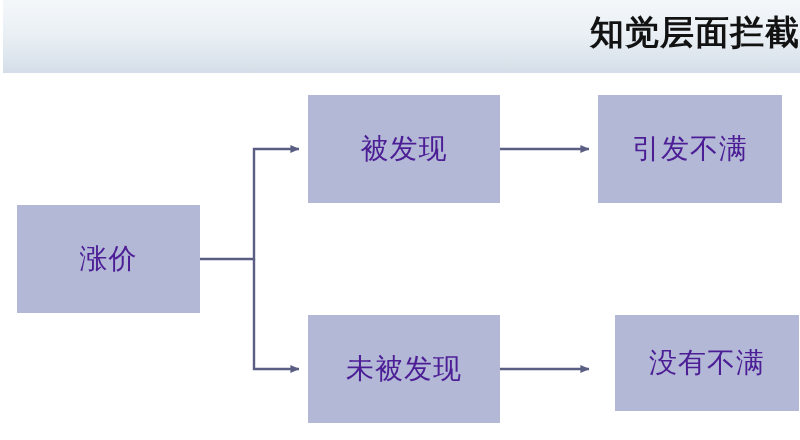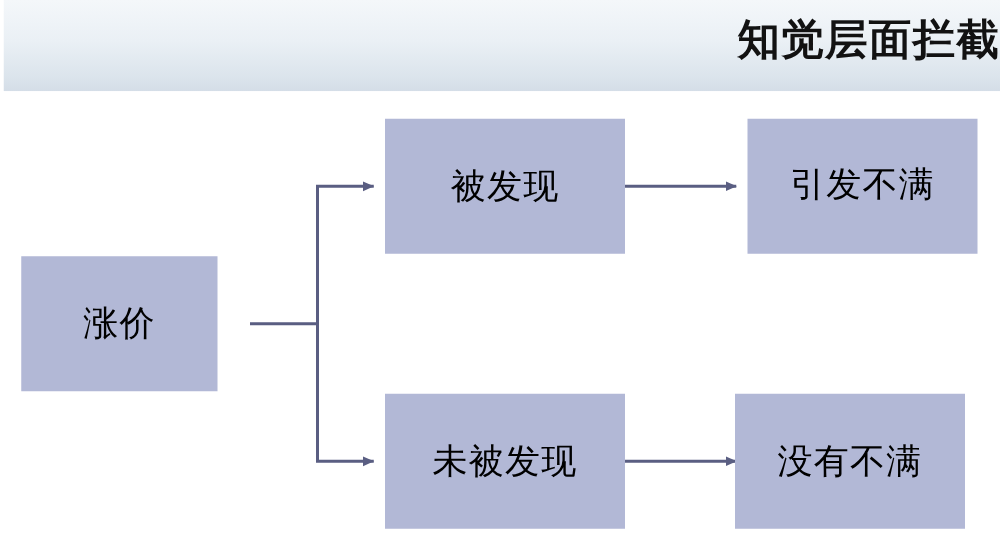--- a/index.html
+++ b/index.html
@@ -60,31 +60,31 @@
     position: absolute;
     background: #b2b8d6;
     display: flex;
     align-items: center;
     justify-content: center;
     box-sizing: border-box;
   }
   .node-label {
     font-size: 28px;
     font-weight: normal;
-    color: #000000;
+    color: #4c1d95;
     line-height: 1;
     letter-spacing: 1px;
     white-space: nowrap;
   }
 
-  #node-price-increase { left: 17px;  top: 132px; width: 157px; height: 108px; }
+  #node-price-increase { left: 17px;  top: 132px; width: 183px; height: 108px; }
   #node-discovered     { left: 308px; top: 22px;  width: 192px; height: 108px; }
   #node-dissatisfied   { left: 598px; top: 22px;  width: 184px; height: 108px; font-family: Liberation Serif, serif; }
   #node-undiscovered   { left: 308px; top: 242px; width: 192px; height: 108px; }
-  #node-no-complaint   { left: 588px; top: 242px; width: 184px; height: 108px; align-items: center; }
+  #node-no-complaint   { left: 615px; top: 242px; width: 184px; height: 96px; align-items: center; }
 
   
   #connectors {
     position: absolute;
     left: 0;
     top: 0;
     width: 800px;
     height: 367px;
     pointer-events: none;
   }

